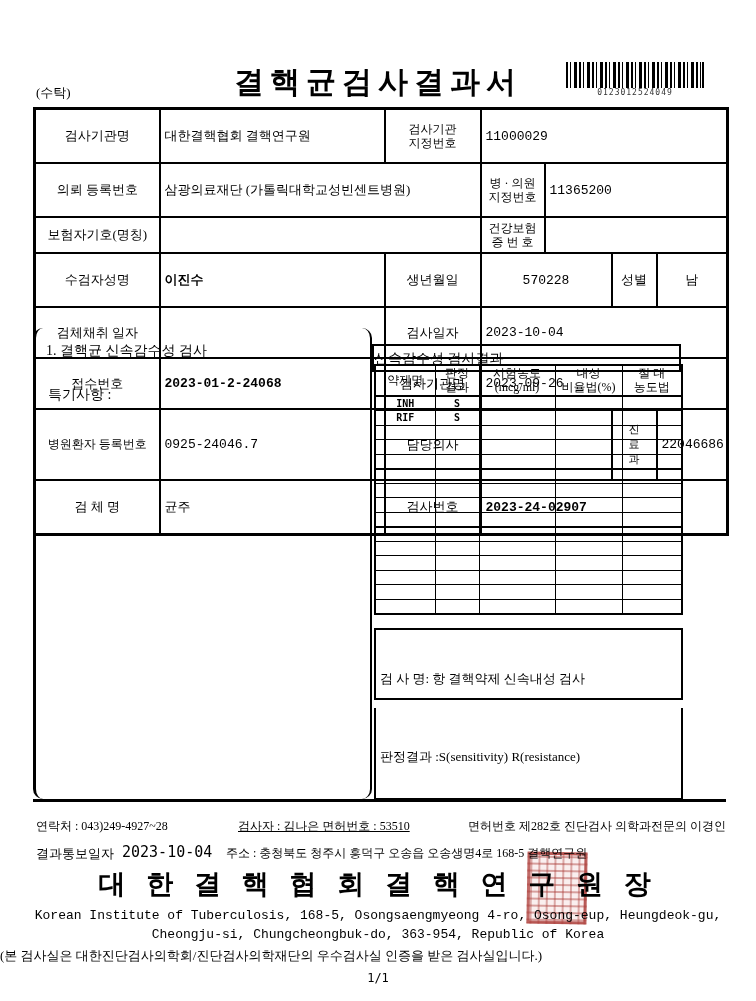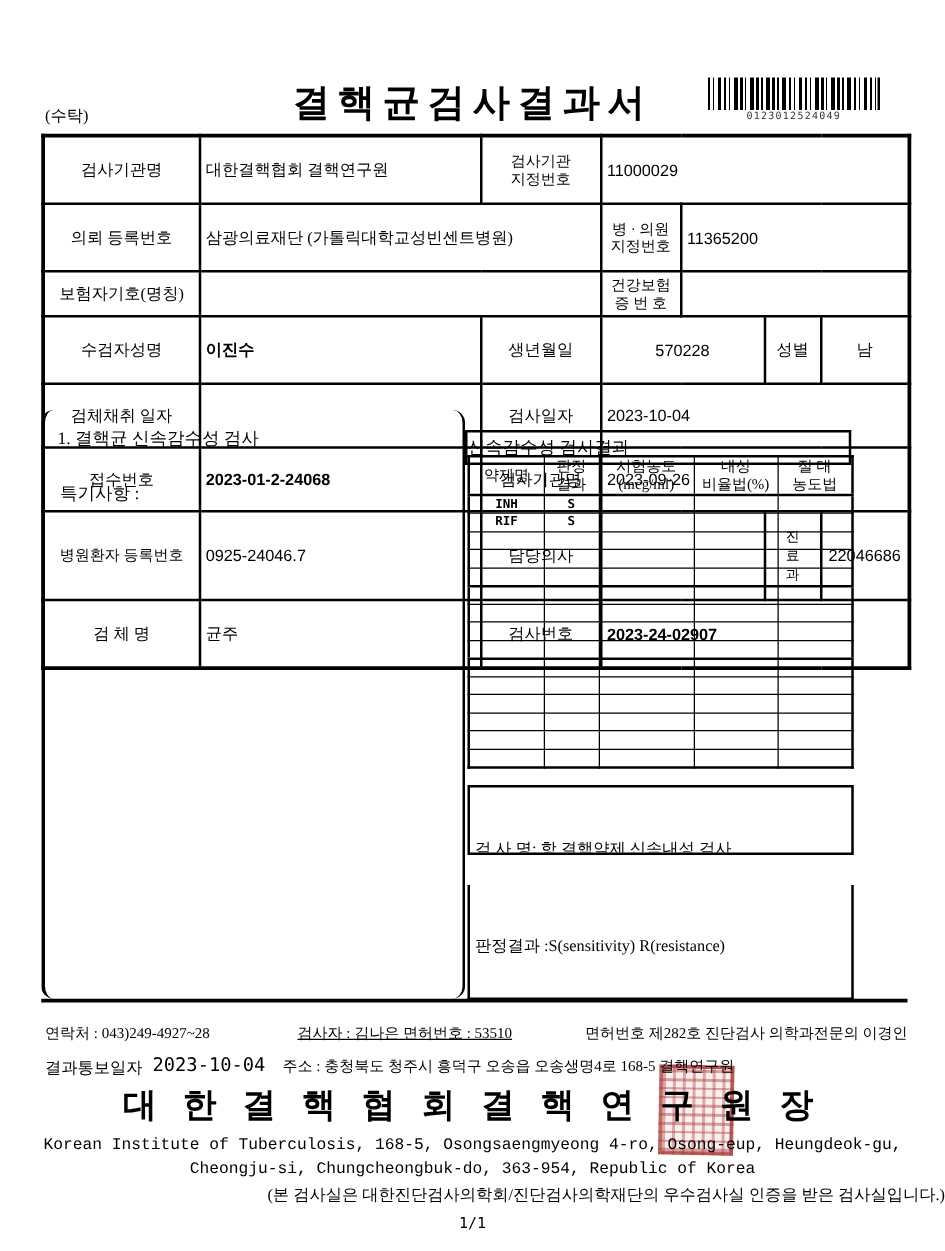--- a/index.html
+++ b/index.html
@@ -23,21 +23,21 @@
   }
   .barcode-num { font-size:8px; letter-spacing:1px; font-family:"DejaVu Sans Mono",monospace; color:#333; }
 
   
   table { border-collapse:collapse; table-layout:fixed; }
   .main-table { left:33px; top:107px; width:693px; border:3px solid #000; }
   .main-table td { border:2px solid #000; font-size:13px; padding:17px 4px; overflow:hidden; }
   .main-table td.lab { text-align:center; padding:1px 1px; }
   .main-table td.lab2 { text-align:center; font-size:12px; line-height:1.2; white-space:pre-line; padding:0 1px; }
   .main-table td.ctr { text-align:center; }
-  .mono { font-family:Liberation Sans, sans-serif; font-size:13px;margin-left:36px; }
+  .mono { font-family:Liberation Mono, monospace; font-size:13px;margin-left:36px; }
   .bold { font-weight:bold; }
   .tiny { font-size:10px; }
   .h33 td { height:33px; } .h32 td { height:32px; } .h24 td { height:24px; } .h26 td { height:26px; }
 
   
   .lower { left:33px; top:328px; width:693px; height:474px; border-bottom:3px solid #000; }
   .lower-left {
     position:absolute; left:0; top:0; width:339px; height:100%;
     border-left:3px solid #000; border-right:2px solid #000;border-radius:10px;
   }
@@ -52,21 +52,21 @@
   .drug-table { position:absolute; left:2px; top:36px; width:307px; border:2px solid #000; }
   .drug-table td { border:1.5px solid #000; font-size:12px; text-align:center; line-height:1.15; }
   .drug-table .hdr td { white-space:pre-line; height:31px; border-bottom:2px solid #000; }
   .drug-table .dr td { height:14.5px; font-family:"DejaVu Sans Mono",monospace; font-size:10px; font-weight:bold; }
   .drug-table .er td { height:14.5px; }
 
   .infobox {
     position:absolute; left:2px; width:309px; border:2.5px solid #000;
     font-size:13px; line-height:1.42; padding:3px 4px; white-space:pre; overflow:hidden;
   }
-  .test-info { top:300px; height:56px; }
+  .test-info { top:300px; height:72px; }
   .judgement { top:380px; height:92px; border-top-width:0; }
 
   
   .f-line { font-size:12px; white-space:nowrap; }
   .f-contact { left:36px; top:818px; }
   .f-examiner { left:238px; top:818px;text-decoration:underline; }
   .f-specialist { left:468px; top:818px; }
   .f-report-label { left:36px; top:845px; font-size:13px; }
   .f-report-date { left:122px; top:843px; font-size:15px; font-family:"DejaVu Sans Mono",monospace; }
   .f-address { left:226px; top:845px; font-size:12px; }
@@ -75,21 +75,21 @@
     left:527px; top:852px; width:60px; height:72px;
     border:3px solid rgba(172,62,58,0.75); transform:rotate(1deg);
     background:
       repeating-linear-gradient(0deg, rgba(172,62,58,0.45) 0 2px, rgba(255,255,255,0) 2px 7px),
       repeating-linear-gradient(90deg, rgba(172,62,58,0.40) 0 2px, rgba(255,255,255,0) 2px 8px),
       rgba(220,150,145,0.15);
     mix-blend-mode:multiply;
   }
   .eng1 { left:0; top:908px; width:100%; text-align:center; font-size:13px; font-family:"Liberation Mono","DejaVu Sans Mono",monospace; }
   .eng2 { left:0; top:927px; width:100%; text-align:center; font-size:13px; font-family:"Liberation Mono","DejaVu Sans Mono",monospace; }
-  .accreditation { left:0; top:947px; width:100%; text-align:right; font-size:13px; }
+  .accreditation { left:0; top:947px; width:100%; text-align:left; font-size:13px; }
   .page-num { left:0; top:971px; width:100%; text-align:center; font-size:12px; font-family:"DejaVu Sans Mono",monospace; }
 </style>
 </head>
 <body>
 
 <div class="page">
 
   <div class="abs doc-type">(수탁)</div>
   <div class="abs doc-title">결핵균검사결과서</div>
   <div class="abs barcode-wrap">

